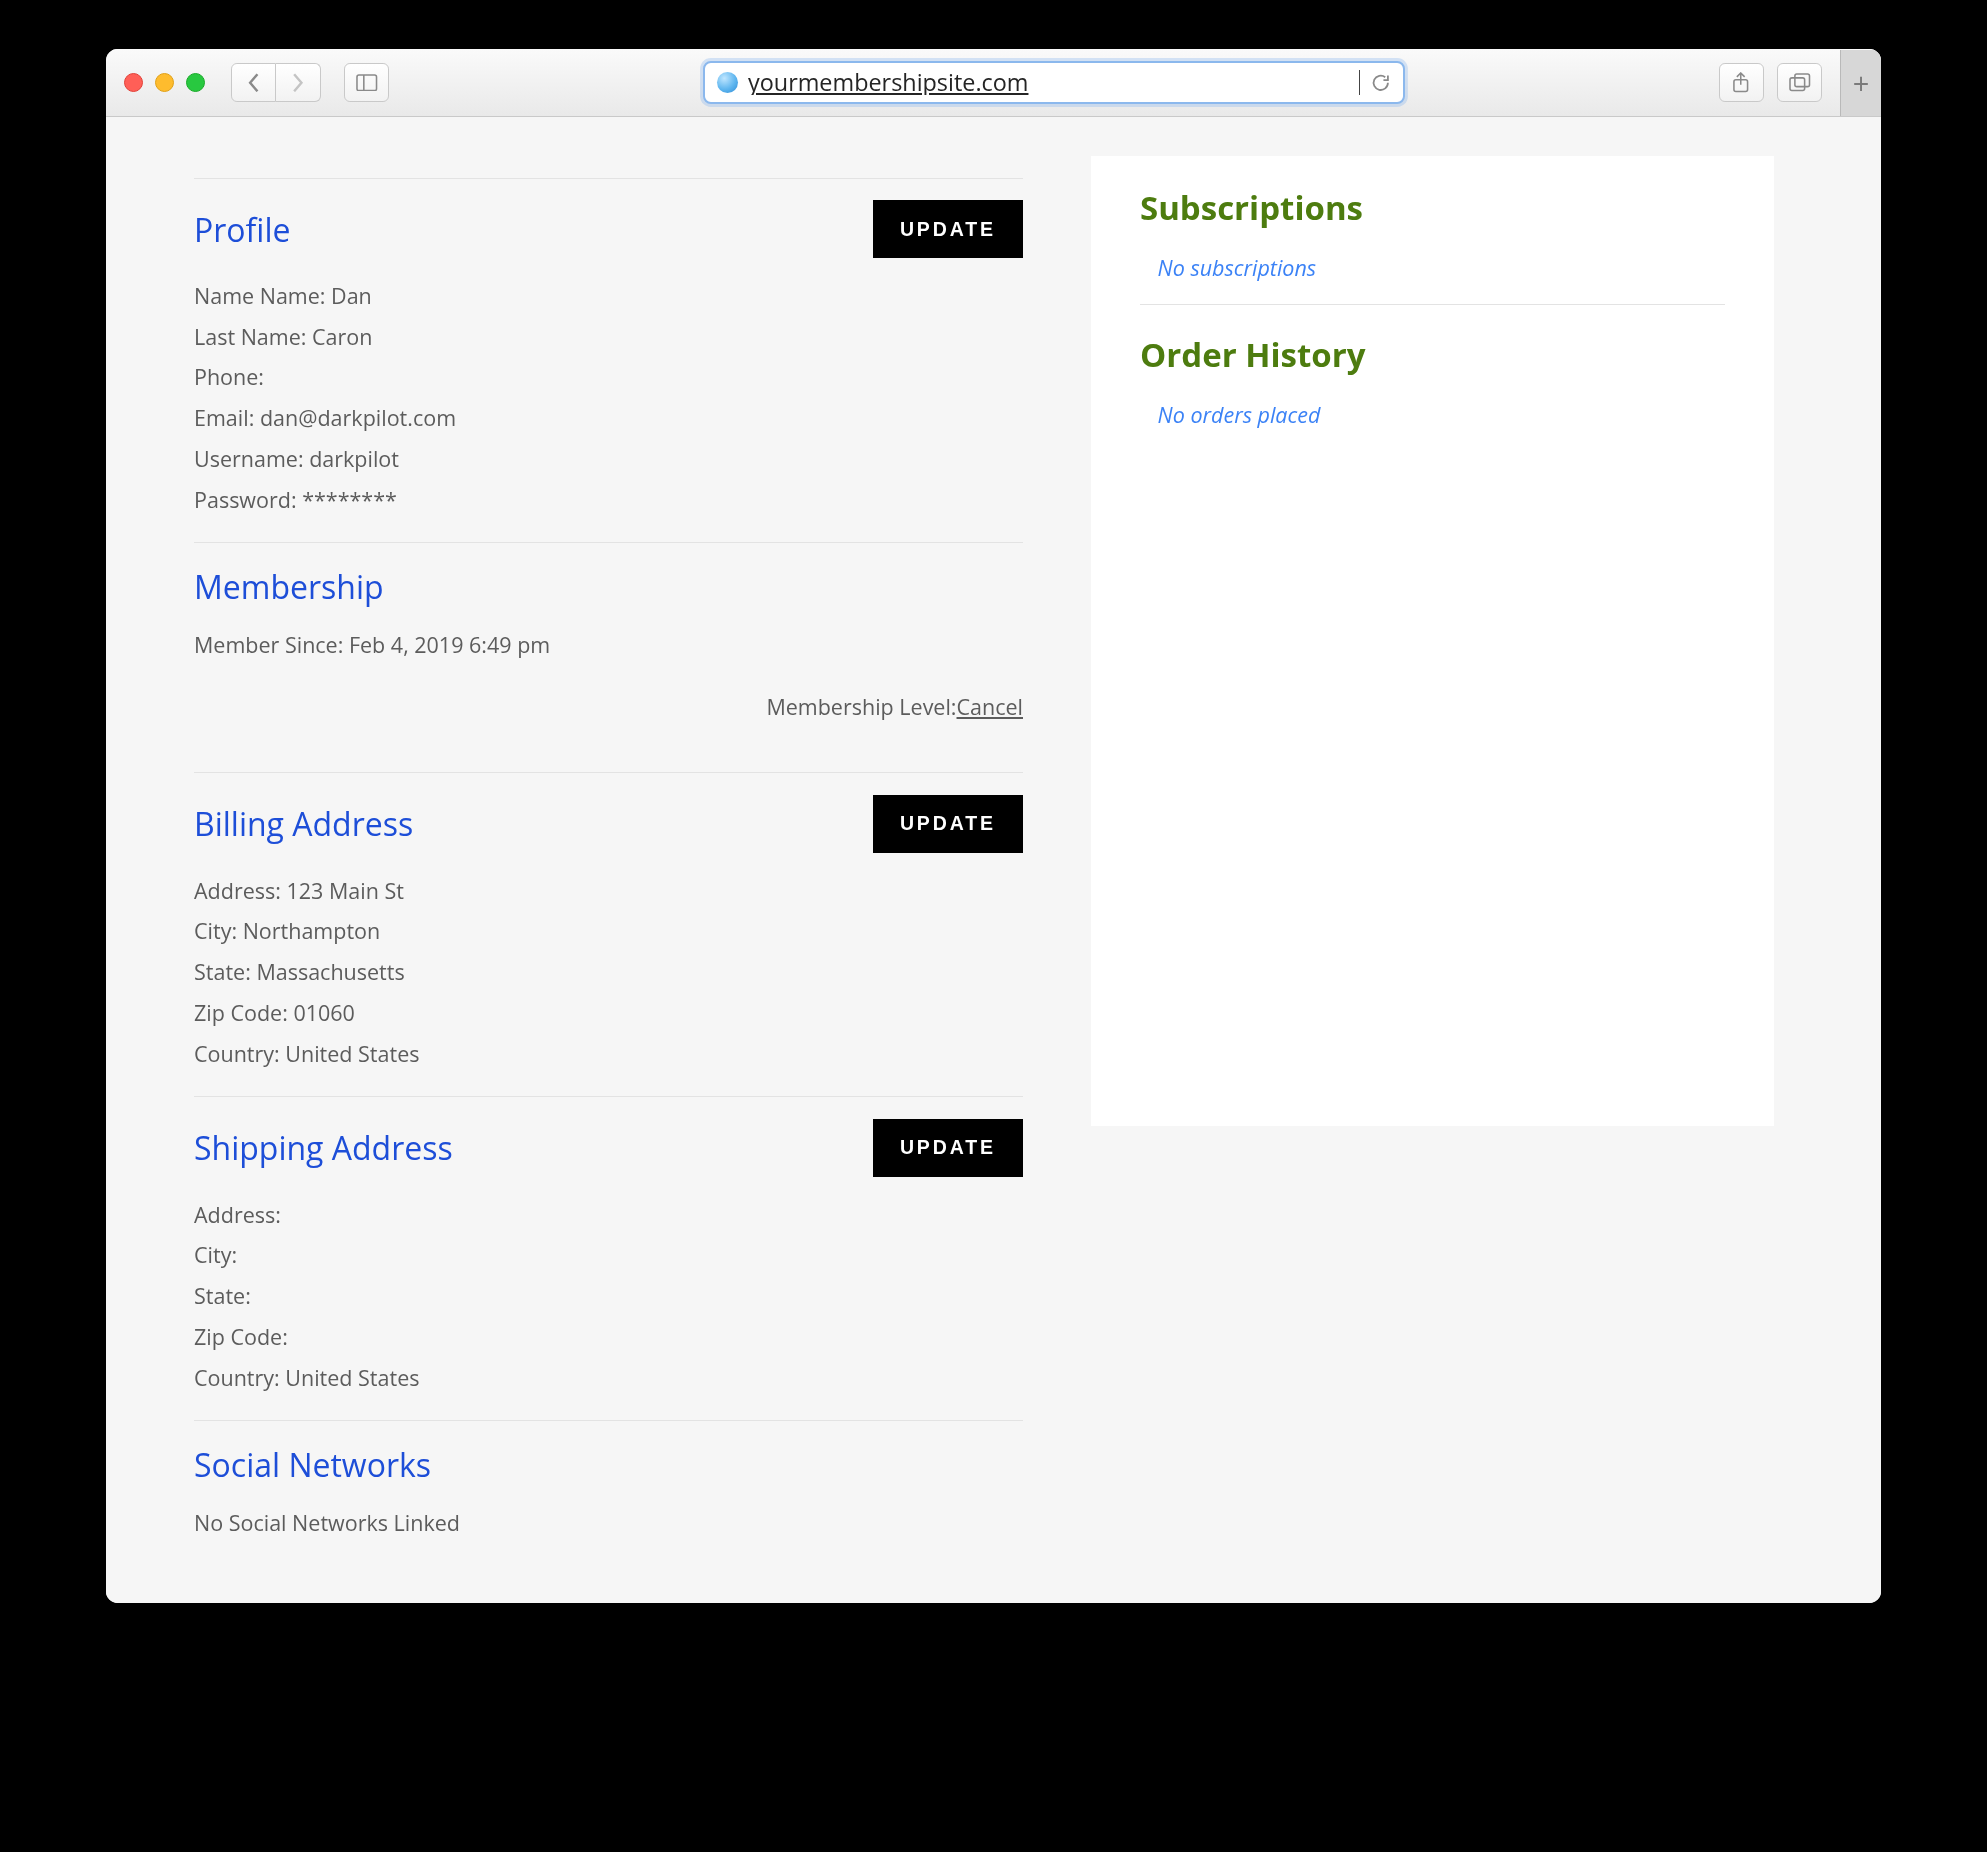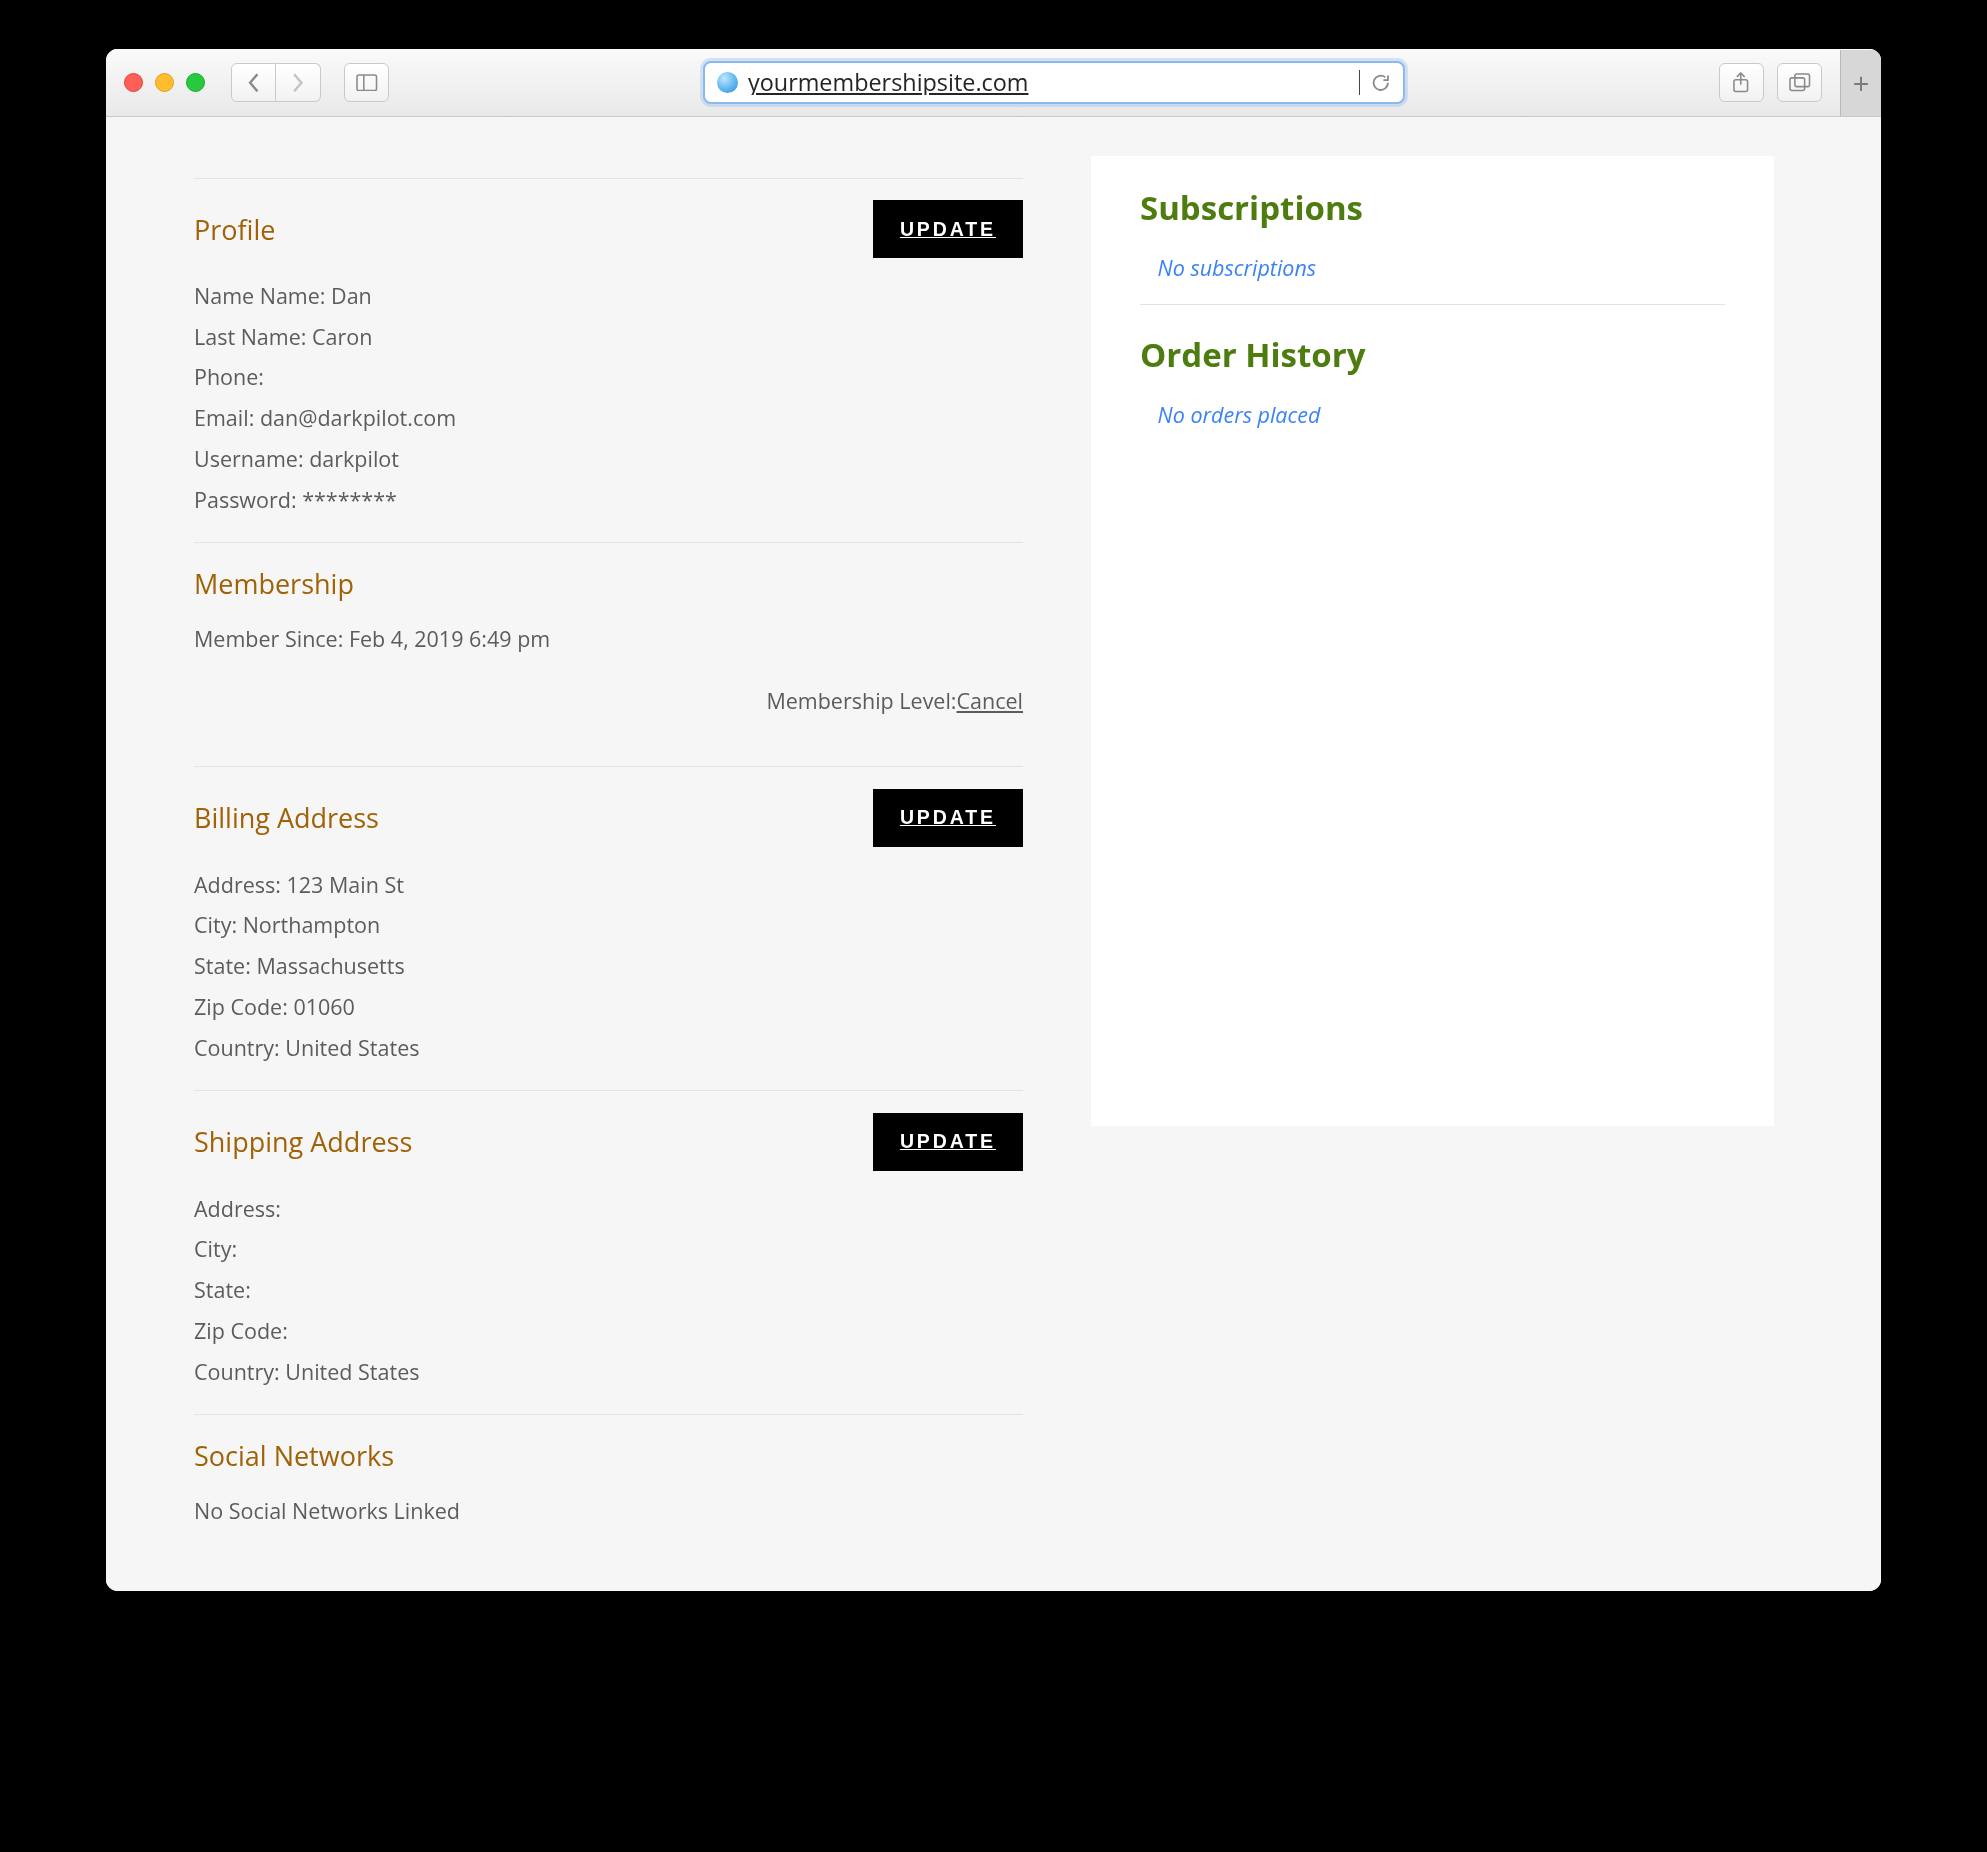--- a/index.html
+++ b/index.html
@@ -116,29 +116,28 @@
   hr{
     border:none;border-top:1px solid #e3e3e3;
     margin:21.5px 0;
   }
 
   .section{}
   .section-head{
     display:flex; justify-content:space-between; align-items:center;
   }
   .section-head h3{
-    font-weight:400; font-size:27px; color:#a16207;
+    font-weight:400; font-size:32px; color:#1d4ed8;
   }
   .btn{
     background:#000; color:#fff;
     font-weight:700; letter-spacing:2.9px;
     font-size:19.5px;
     padding:17.6px 27px;
     border:none;
-    text-decoration:underline;
   }
 
   .fields{ margin-top:17.6px; }
   .field-row{
     font-size:21.5px;
     color:#5c5c5c;
     line-height:1.9;
   }
   .field-row .lbl{color:#5c5c5c;}
   .field-row .val{color:#5c5c5c;}

